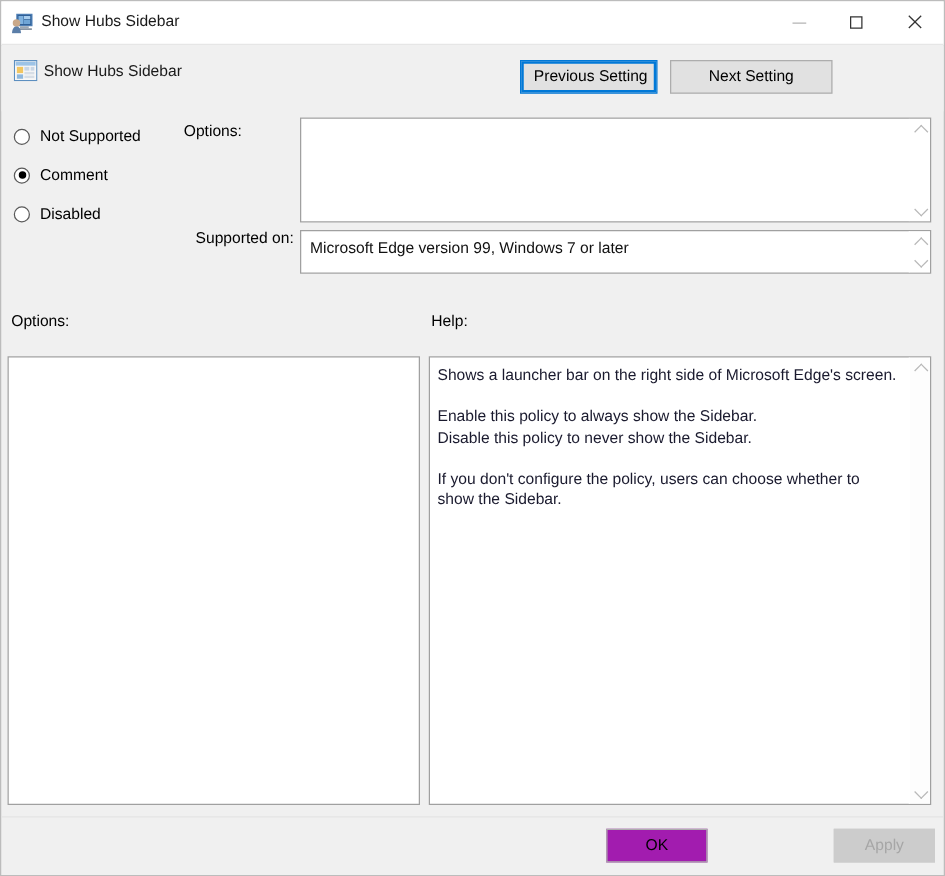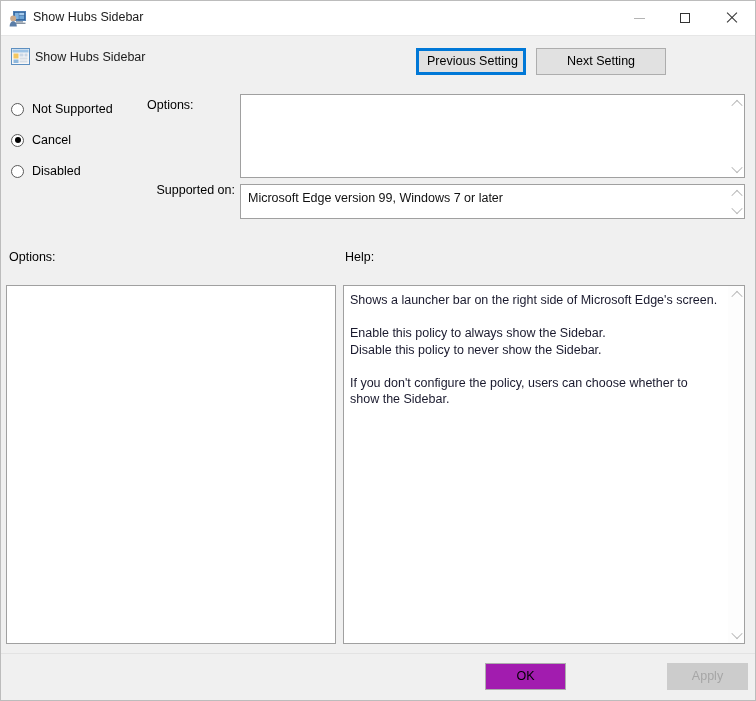--- a/index.html
+++ b/index.html
@@ -340,21 +340,21 @@
     <div class="nav-btn prev">Previous Setting</div>
     <div class="nav-btn next">Next Setting</div>
   </div>
 
   <div class="radio-row r0">
     <span class="radio-mark"></span>
     <span class="radio-label">Not Supported</span>
   </div>
   <div class="radio-row r1">
     <span class="radio-mark checked"></span>
-    <span class="radio-label">Cancel</span>
+    <span class="radio-label">Comment</span>
   </div>
   <div class="radio-row r2">
     <span class="radio-mark"></span>
     <span class="radio-label">Disabled</span>
   </div>
 
   <span class="field-label label-comment">Options:</span>
   <div class="textbox box-comment">
     <div class="textbox-text"></div>
     <div class="vscroll">

